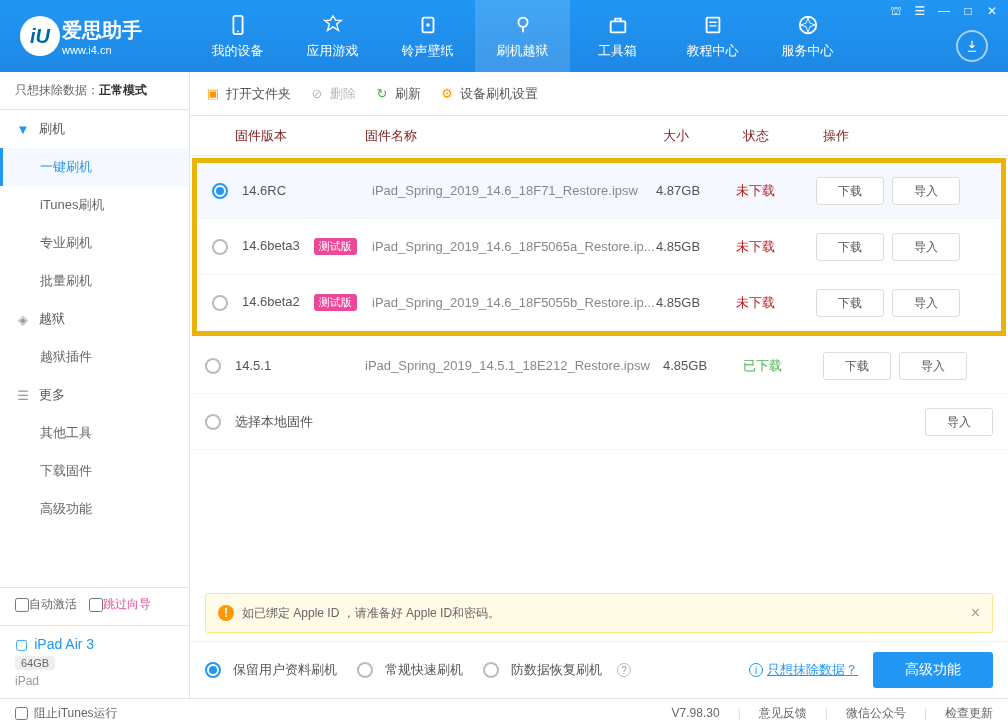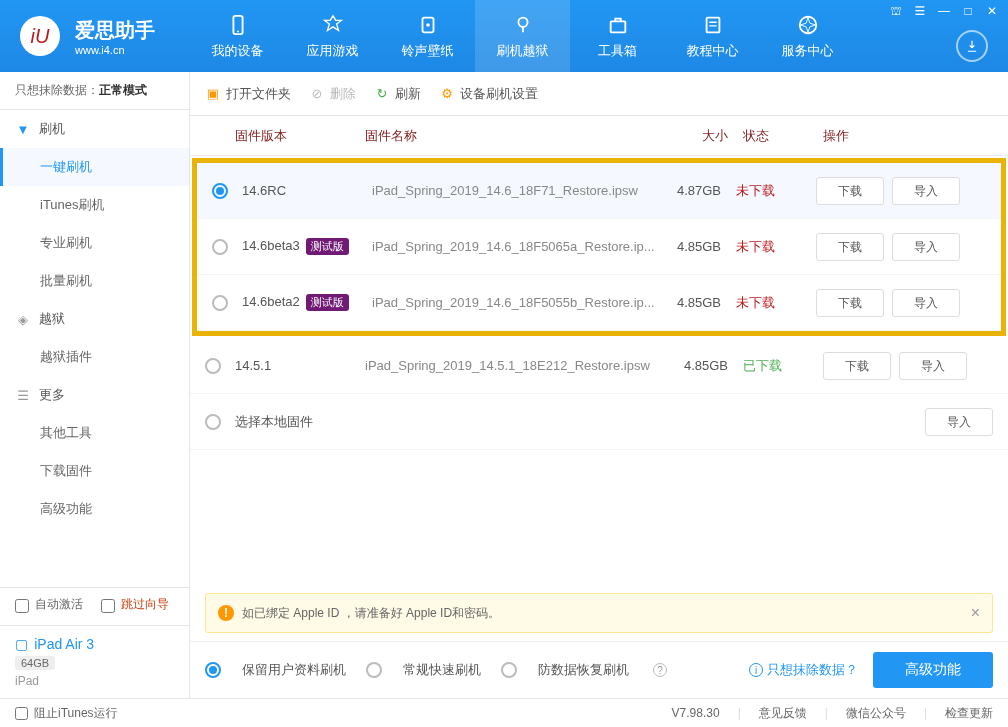--- a/index.html
+++ b/index.html
@@ -1,20 +1,20 @@
 <!DOCTYPE html>
 <html><head>
 <meta charset="utf-8">
 <style>
 *{margin:0;padding:0;box-sizing:border-box;font-family:"Microsoft YaHei",Arial,sans-serif}
 body{width:1008px;height:727px;overflow:hidden;background:#fff;font-size:13px;color:#333}
 .header{height:72px;background:linear-gradient(to bottom,#2196f3,#1e88e5);display:flex;align-items:center;position:relative}
 .logo-area{display:flex;align-items:center;padding:0 20px;width:190px}
-.logo-icon{width:40px;height:40px;background:#fff;border-radius:50%;display:flex;align-items:center;justify-content:center;color:#b91c1c;font-weight:normal;font-size:20px;font-style:italic}
-.logo-text{margin-left:15px;color:#fff}
+.logo-icon{width:40px;height:40px;background:#fff;border-radius:50%;display:flex;align-items:center;justify-content:center;color:#0369a1;font-weight:bold;font-size:20px;font-style:italic}
+.logo-text{margin-left:2px;color:#fff}
 .logo-title{font-size:20px;font-weight:bold}
 .logo-url{font-size:11px}
 .nav-tabs{display:flex;height:100%}
 .nav-tab{width:95px;height:100%;display:flex;flex-direction:column;align-items:center;justify-content:center;color:#fff;cursor:pointer;font-size:13px}
 .nav-tab.active{background:rgba(255,255,255,0.15)}
 .nav-tab-icon{width:24px;height:24px;margin-bottom:5px;display:flex;align-items:center;justify-content:center}
 .nav-tab-icon svg{fill:#fff;width:22px;height:22px}
 .win-controls{position:absolute;right:8px;top:4px;display:flex;gap:8px;color:#fff;font-size:12px}
 .win-controls span{cursor:pointer;width:16px;text-align:center}
 .download-circle{position:absolute;right:20px;top:30px;width:32px;height:32px;border:2px solid rgba(255,255,255,0.6);border-radius:50%;display:flex;align-items:center;justify-content:center;cursor:pointer}
@@ -22,56 +22,56 @@
 .main{display:flex;height:626px}
 .sidebar{width:190px;border-right:1px solid #e5e5e5;display:flex;flex-direction:column}
 .conn-status{padding:10px 15px;border-bottom:1px solid #e5e5e5;font-size:12px;color:#666}
 .conn-status b{color:#333}
 .side-list{flex:1;overflow:auto}
 .side-cat{display:flex;align-items:center;padding:10px 15px;font-size:13px;color:#555;cursor:pointer}
 .side-cat-icon{width:16px;height:16px;margin-right:8px;display:flex;align-items:center;justify-content:center}
 .side-item{padding:10px 15px 10px 40px;font-size:13px;color:#666;cursor:pointer}
 .side-item.active{color:#2196f3;border-left:3px solid #2196f3;background:#f5f9ff;padding-left:37px}
 .side-bottom{border-top:1px solid #e5e5e5;padding:8px 15px;font-size:12px;color:#666}
-.side-check{display:flex;align-items:flex-end;gap:6px;margin-bottom:4px}
+.side-check{display:flex;align-items:center;margin-bottom:4px}
 .side-check input{width:14px;height:14px}
 .device-info{border-top:1px solid #e5e5e5;padding:10px 15px}
 .device-name{color:#2196f3;font-size:14px;display:flex;align-items:center;gap:6px}
 .device-badge{display:inline-block;background:#eee;color:#666;padding:1px 6px;border-radius:3px;font-size:11px;margin-top:4px}
 .device-type{color:#999;font-size:12px;margin-top:4px}
 .content{flex:1;display:flex;flex-direction:column}
 .toolbar{height:44px;border-bottom:1px solid #e5e5e5;display:flex;align-items:center;padding:0 15px;gap:18px;font-size:13px}
 .tool-btn{display:flex;align-items:center;gap:5px;cursor:pointer;color:#555}
 .tool-btn.disabled{color:#bbb;cursor:default}
 .tool-icon{width:16px;height:16px;display:flex;align-items:center;justify-content:center}
 .table-head{height:40px;display:flex;align-items:center;padding:0 15px;font-size:13px;color:#7f1d1d;border-bottom:1px solid #eee}
 .col-radio{width:30px}
 .col-ver{width:130px}
 .col-name{flex:1}
-.col-size{width:80px;text-align:right;padding-right:15px}
+.col-size{width:80px;text-align:left;padding-right:15px}
 .col-status{width:80px}
 .col-ops{width:170px}
 .table-body{flex:1;overflow:auto}
 .fw-row{height:56px;display:flex;align-items:center;padding:0 15px;font-size:13px;color:#555;border-bottom:1px solid #f5f5f5}
 .fw-row.selected{background:#f5f9ff}
 .highlight-box{border:5px solid #eab308;margin:2px}
 .radio{width:16px;height:16px;border:2px solid #bbb;border-radius:50%;display:flex;align-items:center;justify-content:center;cursor:pointer}
 .radio.on{border-color:#2196f3}
 .radio.on::after{content:"";width:8px;height:8px;background:#2196f3;border-radius:50%}
-.beta-tag{display:inline-block;background:#701a75;color:#fff;padding:1px 5px;border-radius:3px;font-size:11px;margin-left:6px}
+.beta-tag{display:inline-block;background:#ec4899;color:#fff;padding:1px 5px;border-radius:3px;font-size:11px;margin-left:14px}
 .status-no{color:#b91c1c}
 .status-ok{color:#4caf50}
 .op-btn{display:inline-block;width:68px;height:28px;line-height:26px;text-align:center;border:1px solid #ddd;border-radius:3px;cursor:pointer;background:#fff;margin-right:8px;font-size:12px}
 .banner{margin:8px 15px;padding:10px 12px;background:#fffbe6;border:1px solid #ffe58f;border-radius:3px;font-size:12px;color:#666;display:flex;align-items:center;justify-content:space-between}
 .banner-left{display:flex;align-items:center;gap:8px}
 .warn-icon{width:16px;height:16px;background:#ff9800;border-radius:50%;color:#fff;display:flex;align-items:center;justify-content:center;font-size:12px;font-weight:bold}
 .banner-close{cursor:pointer;color:#999;font-size:16px}
 .flash-bar{padding:10px 15px;display:flex;align-items:center;justify-content:space-between;border-top:1px solid #eee}
 .flash-opts{display:flex;gap:20px;align-items:center}
-.flash-opt{display:flex;align-items:center;gap:21px;font-size:13px;color:#555;cursor:pointer}
+.flash-opt{display:flex;align-items:center;gap:12px;font-size:13px;color:#555;cursor:pointer}
 .flash-right{display:flex;align-items:center;gap:15px}
 .link-btn{color:#2196f3;font-size:13px;cursor:pointer;display:flex;align-items:center;gap:4px}
 .flash-btn{width:120px;height:36px;background:#2196f3;color:#fff;border:none;border-radius:3px;font-size:14px;cursor:pointer}
 .statusbar{height:29px;border-top:1px solid #e5e5e5;display:flex;align-items:center;justify-content:space-between;padding:0 15px;font-size:12px;color:#666}
 .statusbar-left{display:flex;align-items:center;gap:6px}
 .statusbar-right{display:flex;gap:18px;align-items:center}
 .sb-item{cursor:pointer}
 .sb-sep{color:#ddd}
 .q-icon{width:14px;height:14px;border:1px solid #bbb;border-radius:50%;display:inline-flex;align-items:center;justify-content:center;font-size:10px;color:#999;margin-left:3px}
 .info-icon{width:14px;height:14px;border:1px solid #2196f3;border-radius:50%;display:inline-flex;align-items:center;justify-content:center;font-size:10px;color:#2196f3}
@@ -190,21 +190,21 @@
         </div>
         <div class="side-item">其他工具</div>
         <div class="side-item">下载固件</div>
         <div class="side-item">高级功能</div>
       </div>
     <div class="side-bottom">
       <div class="side-check">
         <input type="checkbox" style="">
         <span>自动激活</span>
         <input type="checkbox" style="margin-left: 12px;">
-        <span style="color:#c2410c">跳过向导</span>
+        <span style="color:#ec4899">跳过向导</span>
       </div>
     </div>
     <div class="device-info">
       <div class="device-name">
         <span>▢</span>
         <span>iPad Air 3</span>
       </div>
       <span class="device-badge">64GB</span>
       <div class="device-type">iPad</div>
     </div>
@@ -316,21 +316,21 @@
           </div>
           <div class="flash-opt">
             <div class="radio"></div>
             <span>防数据恢复刷机</span>
             <span class="q-icon">?</span>
           </div>
         </div>
       <div class="flash-right">
         <span class="link-btn">
           <span class="info-icon">i</span>
-          <span style="">只想抹除数据？</span>
+          <span style="text-decoration:underline">只想抹除数据？</span>
         </span>
         <button class="flash-btn">高级功能</button>
       </div>
     </div>
   </div>
 </div>
 
 <div class="statusbar">
   <div class="statusbar-left">
     <input type="checkbox" style="">

